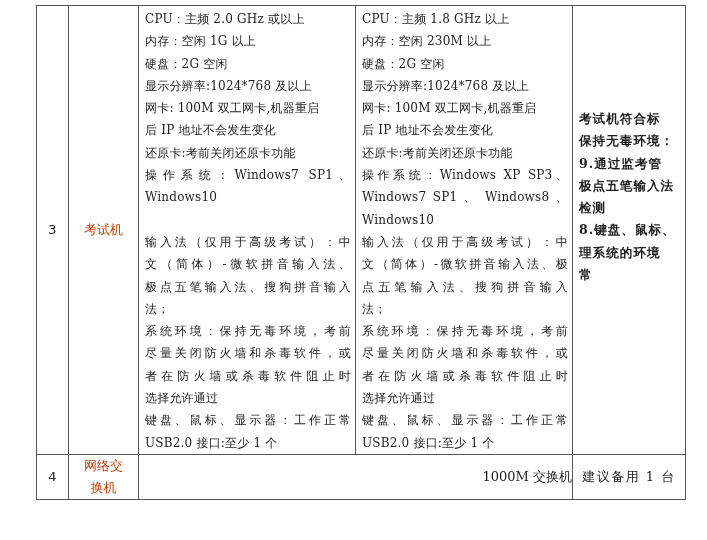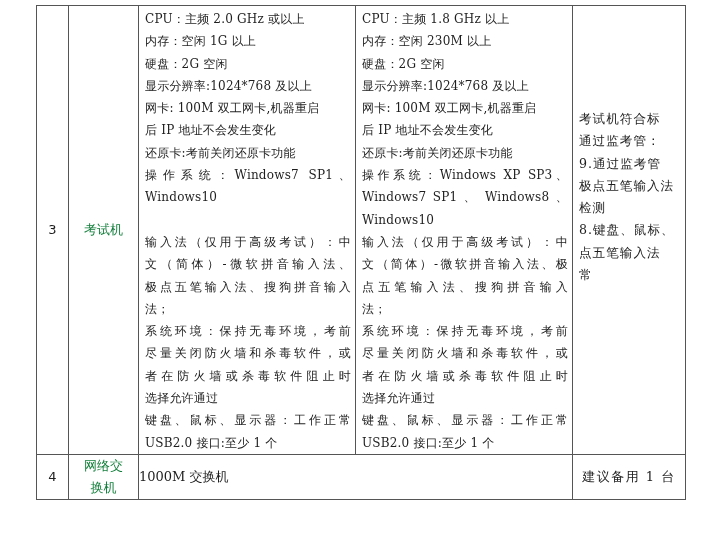--- a/index.html
+++ b/index.html
@@ -36,21 +36,21 @@
 
     .no-cell {
       text-align: center;
       font-family: "DejaVu Sans", "Liberation Sans", sans-serif;
       font-size: 13px;
     }
     .name-cell {
       text-align: center;
       font-size: 13px;
       line-height: 22px;
-      color: #15803d;
+      color: #c2410c;
     }
     .req-cell {
       vertical-align: top !important;
       padding: 2px 4px 0 6px !important;
     }
     .req-line {
       font-size: 12px;
       line-height: 22.3px;
       white-space: nowrap;
       overflow: hidden;
@@ -62,25 +62,26 @@
     }
     .req-line.blank { height: 22.3px; }
     .note-cell {
       padding: 0 4px 0 6px !important;
     }
     .note-line {
       font-size: 12.6px;
       line-height: 22.3px;
       white-space: nowrap;
       letter-spacing: 1px;
+      font-weight: bold;
     }
     .note-block { margin-top: 102px; margin-bottom: 96px; }
     .row4 td { height: 44px; }
     .merged-cell {
-      text-align: left;
+      text-align: right;
       font-size: 13px;
     }
     .remark-cell {
       text-align: center;
       font-size: 13px;
       letter-spacing: 1.5px;
       margin-top: 24px;
     }
   </style>
 </head>
@@ -138,26 +139,26 @@
       <div class="req-line justify">系统环境：保持无毒环境，考前</div>
       <div class="req-line justify">尽量关闭防火墙和杀毒软件，或</div>
       <div class="req-line justify">者在防火墙或杀毒软件阻止时</div>
       <div class="req-line">选择允许通过</div>
       <div class="req-line justify">键盘、鼠标、显示器：工作正常</div>
       <div class="req-line">USB2.0 接口:至少 1 个</div>
     </td>
     <td class="note-cell" style="vertical-align: top;">
       <div class="note-block">
         <div class="note-line">考试机符合标</div>
-        <div class="note-line">通过监考管：</div>
+        <div class="note-line">保持无毒环境：</div>
         <div class="note-line">9.通过监考管</div>
         <div class="note-line">极点五笔输入法</div>
         <div class="note-line">检测</div>
         <div class="note-line">8.键盘、鼠标、</div>
-        <div class="note-line">点五笔输入法</div>
+        <div class="note-line">理系统的环境</div>
         <div class="note-line">常</div>
       </div>
     </td>
   </tr>
   <tr class="row4">
     <td class="no-cell">4</td>
     <td class="name-cell">
       <div>网络交</div>
       <div>换机</div>
     </td>

